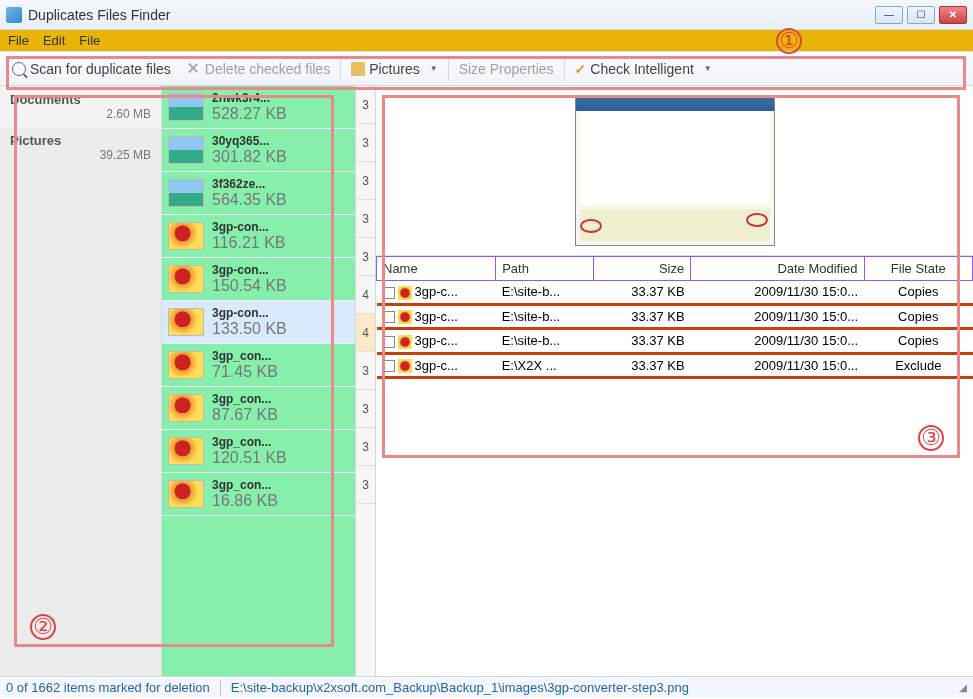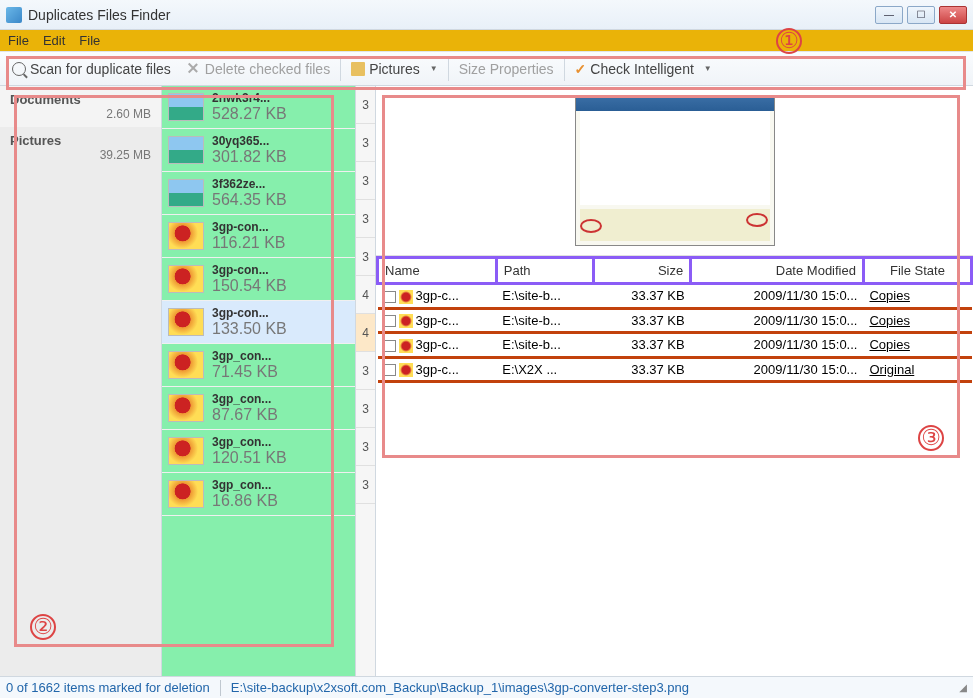--- a/index.html
+++ b/index.html
@@ -48,25 +48,25 @@
 .detail-panel { flex:1; display:flex; flex-direction:column; background:#fff; }
 .preview-area { height: 170px; display:flex; align-items:center; justify-content:center; border-bottom:1px solid #e0e0e0; }
 .preview-img { width: 200px; height: 150px; border:1px solid #888; background:#f8f8f0; position:relative; }
 .preview-img .pv-bar { position:absolute; left:0; right:0; height:14px; background:linear-gradient(#3a6ea5,#2a5e95); top:0; }
 .preview-img .pv-body { position:absolute; top:14px; left:4px; right:4px; bottom:40px; background:#fff; }
 .preview-img .pv-footer { position:absolute; left:4px; right:4px; bottom:4px; height:32px; background:#f0eed0; }
 .preview-img .pv-circ { position:absolute; border:2px solid #c33; border-radius:50%; width:22px; height:14px; }
 
 .detail-table { flex:1; overflow:auto; }
 .detail-table table { width:100%; border-collapse:collapse; font-size:13px; }
-.detail-table th { text-align:left; padding:4px 6px; background:#fff; border:3px solid #8b5cf6; font-weight:400; color:#333; }
+.detail-table th { text-align:left; padding:4px 6px; background:#fff; border:1px solid #8b5cf6; font-weight:400; color:#333; }
 .detail-table th.r { text-align:right; }
 .detail-table td { padding:3px 6px; border-bottom:3px solid #c2410c; white-space:nowrap; overflow:hidden; text-overflow:ellipsis; }
 .detail-table td.r { text-align:right; }
-.detail-table td.c { text-align:left;text-decoration:underline; }
+.detail-table td.c { text-align:center; }
 .row-check { width:12px; height:12px; border:1px solid #888; display:inline-block; vertical-align:middle; }
 .row-icon { width:14px; height:14px; display:inline-block; background:radial-gradient(circle,#c22 40%,#fd5 60%); vertical-align:middle; margin:0 3px; }
 
 .statusbar { height:22px; border-top:1px solid #d0d8e0; background:#f4f8fc; display:flex; align-items:center; font-size:13px; color:#2266aa; padding:0 6px; gap:10px; }
 .statusbar .sep { width:1px; height:16px; background:#c0c8d0; }
 .statusbar .grip { margin-left:auto; color:#888; font-size:10px; }
 
 
 .ic-search { border:1.5px solid #666; border-radius:50%; width:10px; height:10px; position:relative; }
 .ic-search::after { content:''; position:absolute; width:5px; height:1.5px; background:#666; transform:rotate(45deg); bottom:-2px; right:-3px; }
@@ -271,21 +271,21 @@
               <td>E:\site-b...</td>
               <td class="r">33.37 KB</td>
               <td class="r">2009/11/30 15:0...</td>
               <td class="c">Copies</td>
             </tr>
             <tr>
               <td><span class="row-check"></span><span class="row-icon"></span><span>3gp-c...</span></td>
               <td>E:\X2X ...</td>
               <td class="r">33.37 KB</td>
               <td class="r">2009/11/30 15:0...</td>
-              <td class="c">Original</td>
+              <td class="c">Exclude</td>
             </tr>
           </tbody>
       </table>
     </div>
   </div>
 
 </div>
 
 <div class="statusbar">
   <span>0 of 1662 items marked for deletion</span>

